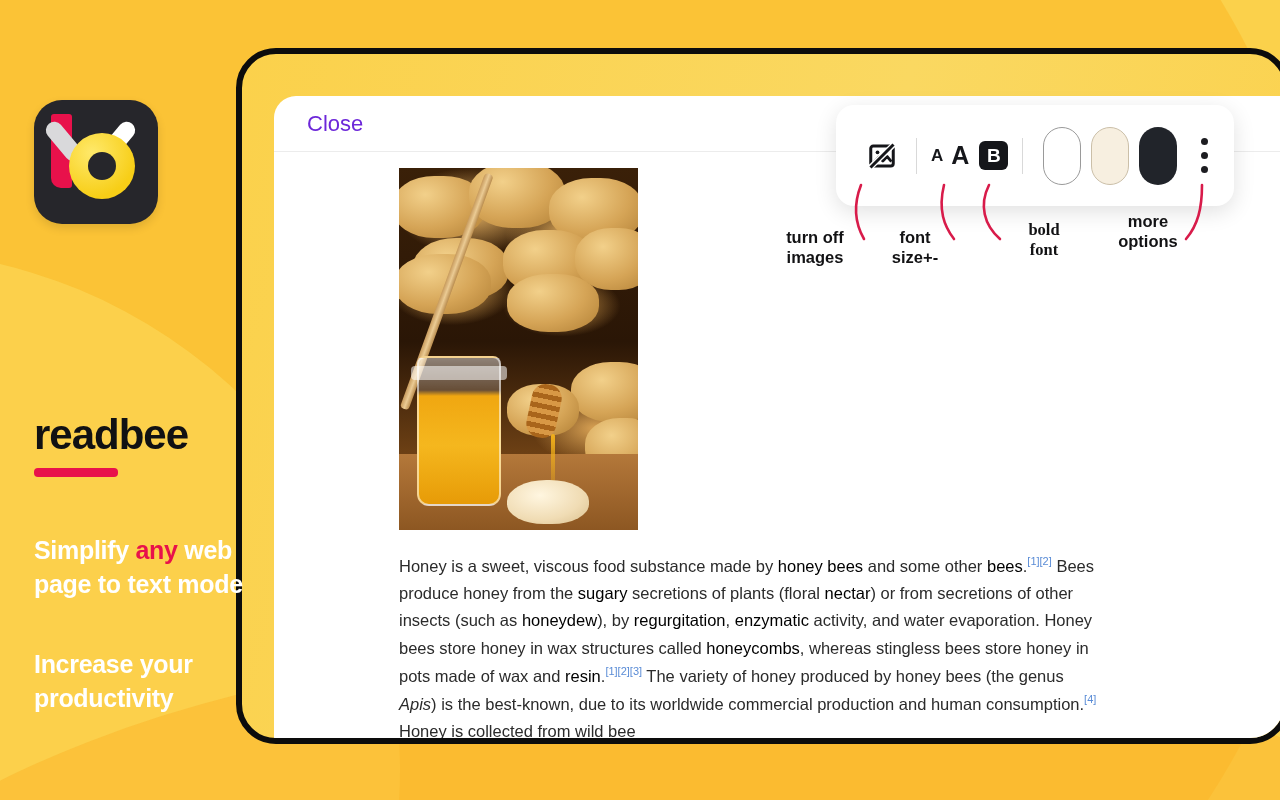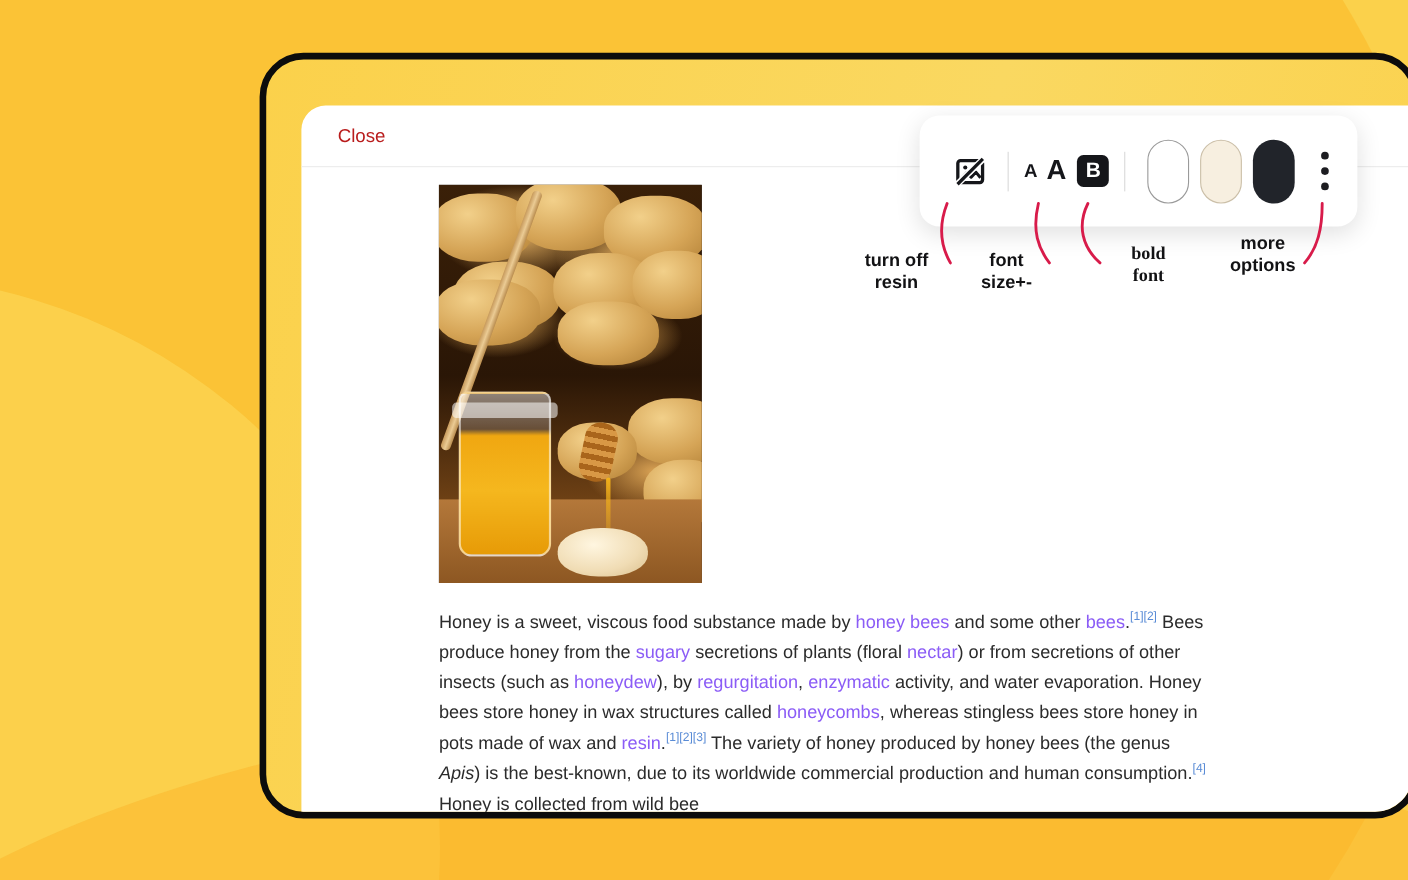--- a/index.html
+++ b/index.html
@@ -178,22 +178,22 @@
   }
 
   .browser-header {
     height: 56px;
     border-bottom: 1px solid #ECECEC;
     display: flex;
     align-items: center;
     padding-left: 33px;
   }
   .close-btn {
-    font-size: 17px;
-    color: #b91c1c;
+    font-size: 22px;
+    color: #6d28d9;
     cursor: pointer;
   }
 
   .article {
     padding: 16px 0 0 125px;
     position: relative;
   }
 
   .article-figure {
     width: 239px;
@@ -272,21 +272,21 @@
 
   .article-body {
     margin-top: 22px;
     width: 700px;
     font-size: 16.5px;
     line-height: 1.66;
     color: #2B2B2B;
   }
   .article-body b { font-weight: normal; }
   .article-body i { }
-  .lnk { color: #8b5cf6; }
+  .lnk { color: #000000; }
   .ref { color: #5A8CD6; font-size: 11px; vertical-align: super; }
 
   
   .toolbar {
     position: absolute;
     left: 836px;
     top: 105px;
     width: 398px;
     height: 101px;
     background: #FFFFFF;
@@ -348,20 +348,39 @@
 </style>
 </head>
 <body>
 
 <div id="stage">
 
   <div class="bg-blob-main"></div>
   <div class="bg-blob-left"></div>
   <div class="bg-blob-bottom"></div>
 
+  <div class="promo">
+
+    <div class="logo-tile">
+      <div class="logo-book"></div>
+      <div class="logo-wing-l"></div>
+      <div class="logo-wing-r"></div>
+      <div class="logo-ring"></div>
+    </div>
+
+    <div class="wordmark">readbee</div>
+    <div class="wordmark-rule"></div>
+
+    <div class="tagline"><span>Simplify </span><span class="hl">any</span><span>
+web page to
+text mode</span></div>
+
+    <div class="tagline-2">Increase your
+productivity</div>
+  </div>
 
   <div class="device">
     <div class="browser">
 
       <div class="browser-header">
         <span class="close-btn">Close</span>
       </div>
 
       <div class="article">
 
@@ -428,21 +447,21 @@
 
   <div class="annot-layer">
     <svg width="1280" height="800" style="position:absolute;inset:0;">
       <path d="M861,185 C852,208 856,225 864,239" fill="none" stroke="#D81B4A" stroke-width="2.6" stroke-linecap="round"></path>
       <path d="M944,185 C938,210 944,226 954,239" fill="none" stroke="#D81B4A" stroke-width="2.6" stroke-linecap="round"></path>
       <path d="M989,185 C979,205 984,225 1000,239" fill="none" stroke="#D81B4A" stroke-width="2.6" stroke-linecap="round"></path>
       <path d="M1202,185 C1202,208 1198,225 1186,239" fill="none" stroke="#D81B4A" stroke-width="2.6" stroke-linecap="round"></path>
     </svg>
 
     <div class="annot-label" style="left:760px; top:228px; width:110px;">turn off
-resin</div>
+images</div>
     <div class="annot-label" style="left:872px; top:228px; width:86px;">font
 size+-</div>
     <div class="annot-label" style="left:1006px; top:220px; width:76px;font-family:Liberation Serif, serif;">bold
 font</div>
     <div class="annot-label" style="left:1100px; top:212px; width:96px;">more
 options</div>
   </div>
 
 </div>
 

